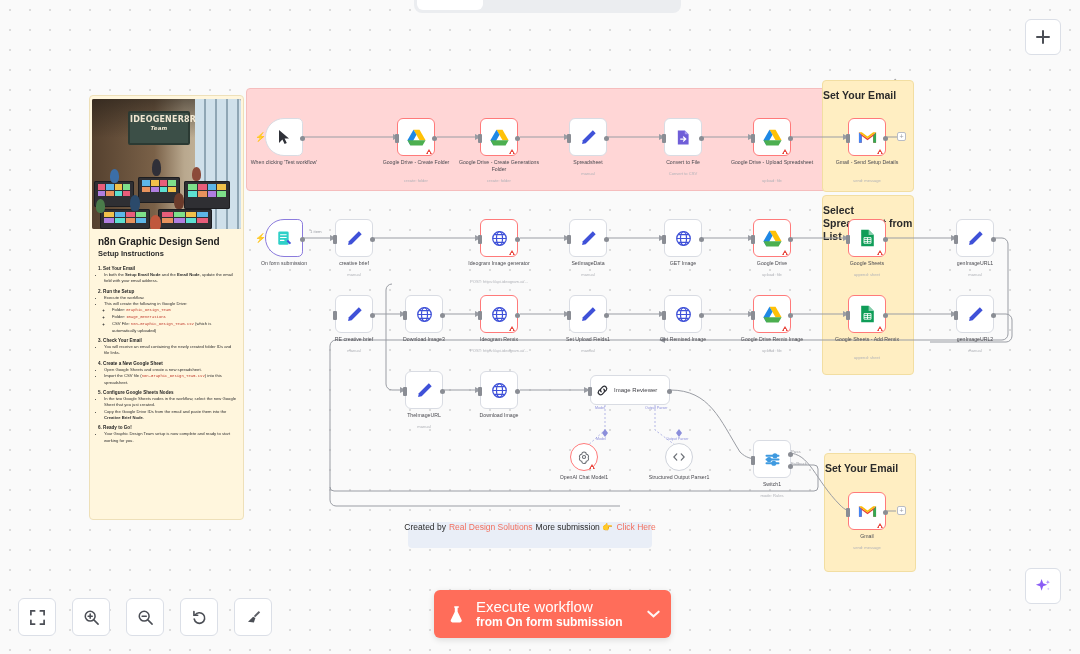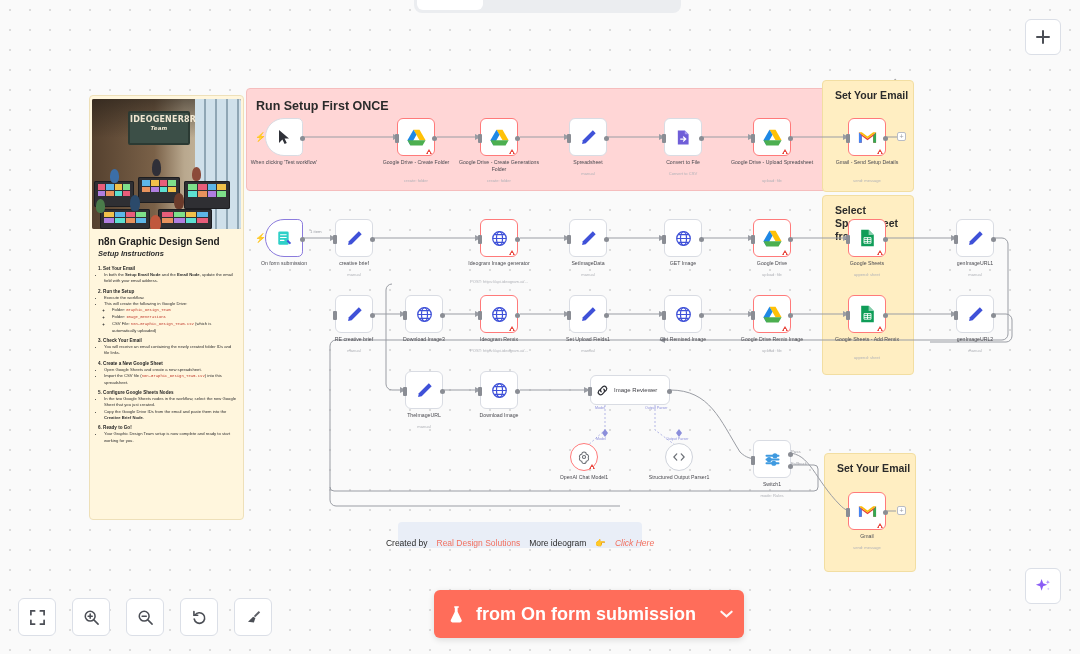--- a/index.html
+++ b/index.html
@@ -43,32 +43,32 @@
 
   
   #execute-btn {
     position: absolute; left: 434px; top: 590px; height: 48px;
     background: #ff6d5a; border-radius: 6px; color: #fff;
     display: flex; align-items: center; padding: 0 10px 0 14px; gap: 11px;
     cursor: pointer; box-shadow: 0 2px 6px rgba(0,0,0,.12);
   }
   #execute-btn .lines { display: flex; flex-direction: column; line-height: 1.12; }
   #execute-btn .l1 { font-size: 15px; }
-  #execute-btn .l2 { font-size: 18px; font-weight: bold; }
+  #execute-btn .l2 { font-size: 12px; font-weight: bold; }
   #execute-btn .chev { margin-left: 12px; opacity: .95; }
 
   
   #credit {
-    position: absolute; left: 398px; top: 522px; width: 244px; height: 26px;
+    position: absolute; left: 408px; top: 522px; width: 244px; height: 26px;
     background: #e9eef7; border-radius: 4px;
-    display: flex; align-items: flex-end; justify-content: center; gap: 9px;
+    display: flex; align-items: flex-start; justify-content: center; gap: 3px;
     font-size: 8.5px; color: #2b2b2b; white-space: nowrap;
   }
   #credit .brand { color: #f2705f; }
-  #credit .click { color: #f2705f; font-style: italic; }
+  #credit .click { color: #f2705f; }
 
   
   .sticky { position: absolute; border-radius: 4px; }
   #sticky-setup {
     left: 246px; top: 88px; width: 668px; height: 103px;
     background: #ffd6d6; border: 1px solid #f5bdbd;
   }
   #sticky-setup .sttl { font-size: 12.5px; font-weight: bold; color: #2b2b2b; padding: 10px 0 0 9px; }
   #sticky-email1 {
     left: 822px; top: 80px; width: 92px; height: 112px;
@@ -77,21 +77,21 @@
   #sticky-select {
     left: 822px; top: 195px; width: 92px; height: 180px;
     background: #ffeec2; border: 1px solid #f2dea2;
   }
   #sticky-email2 {
     left: 824px; top: 453px; width: 92px; height: 119px;
     background: #ffeec2; border: 1px solid #f2dea2;
   }
   .sticky .ytitle {
     font-size: 10.5px; font-weight: bold; color: #2b2b2b;
-    padding: 8px 0 0 12px; line-height: 1.22;
+    padding: 8px 0 0 0; line-height: 1.22;
   }
   .sticky-dots {
     position: absolute; right: 4px; top: -11px; display: flex; gap: 4px;
     font-size: 7px; color: #9a9a9a; align-items: center;
   }
   .sticky-dots span { display:block; }
 
   
   #sticky-doc {
     left: 89px; top: 95px; width: 155px; height: 425px;
@@ -129,21 +129,21 @@
     box-shadow: inset 0 0 0 1px #1d1d20;
   }
   #doc-img .scr { position:absolute; display:grid; grid-template-columns:repeat(4,1fr); gap:1px; padding:1px; }
   #doc-img .scr i { display:block; }
   #doc-img .ppl { position:absolute; border-radius:50% 50% 40% 40%; }
 
   #sticky-doc .dtitle {
     font-size: 10px; font-weight: bold; color: #1f1f1f; padding: 7px 8px 0 8px;
   }
   #sticky-doc .dsub {
-    font-size: 7.5px; font-style: italic; font-weight: bold; color: #2b2b2b;
+    font-size: 7.5px; font-weight: bold; color: #2b2b2b;
     padding: 2px 8px 4px 8px;
   }
   #sticky-doc .sec {
     font-size: 4.6px; font-weight: bold; color: #1f1f1f; padding: 4px 8px 1px 8px;
   }
   #sticky-doc ul { margin: 0 0 0 14px; padding: 0; }
   #sticky-doc li {
     font-size: 4.2px; color: #2e2e2e; line-height: 1.5; padding-right: 7px;
     list-style: disc;
   }
@@ -284,42 +284,42 @@
         <path d="M8.6 8.2 L3.2 13.6 L9.4 14.2 L11 9.6 Z"></path>
       </svg>
     </div>
   </div>
 
   <div id="execute-btn">
     <svg width="17" height="19" viewBox="0 0 18 20" fill="#fff">
       <path d="M6.6 1.2 h4.8 v1.6 h-1.2 v4.4 l4.2 8.6 a1.8 1.8 0 0 1-1.6 2.6 H4.6 a1.8 1.8 0 0 1-1.6-2.6 l4.2-8.6 V2.8 H6.6 Z"></path>
     </svg>
     <div class="lines">
+      <div class="l1">Execute workflow</div>
       <div class="l2">from On form submission</div>
     </div>
     <svg class="chev" width="15" height="10" viewBox="0 0 16 10" fill="none" stroke="#fff" stroke-width="2.2" stroke-linecap="round">
       <path d="M2.5 2.5 L8 7.5 L13.5 2.5"></path>
     </svg>
   </div>
 
   <div id="credit">
     <span>Created by </span>
       <span class="brand">Real Design Solutions</span>
-      <span> More ideogram </span>
+      <span> More submission </span>
       <span>👉</span>
       <span class="click">Click Here</span>
   </div>
 
   <div class="sticky" id="sticky-setup">
     <div class="sticky-dots">
       <span>■</span>
       <span>✥</span>
       <span>⋯</span>
     </div>
-    <div class="sttl">Run Setup First ONCE</div>
   </div>
 
   <div class="sticky" id="sticky-email1">
     <div class="ytitle">Set Your Email</div>
   </div>
 
   <div class="sticky" id="sticky-select">
     <div class="ytitle">Select Spreadsheet from List</div>
   </div>
 

